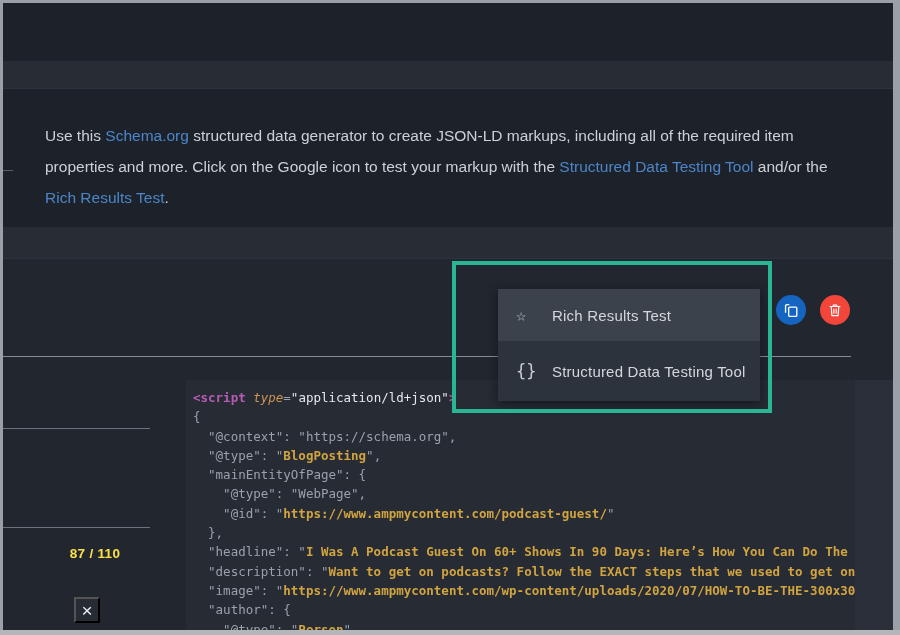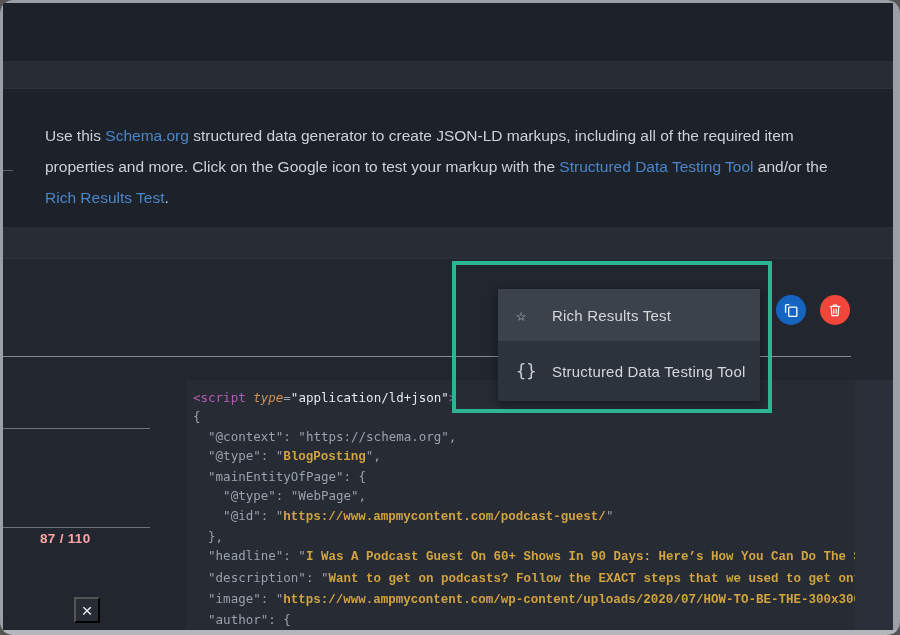--- a/index.html
+++ b/index.html
@@ -1,21 +1,20 @@
 <!DOCTYPE html>
 <html style="--accent-teal: #2ab593; --copy-blue: #1565c0; --delete-red: #f2463a; --link-blue: #4c86c8; --code-gold: #d2a440; --code-pink: #b45cb4; --code-orange: #cf9254;"><head>
 <meta charset="utf-8">
 <style>
   * { margin:0; padding:0; box-sizing:border-box; }
   html,body { background:#555; }
   #screen {
     position:relative; width:900px; height:635px; overflow:hidden;
     background:#21262f;
     font-family:"Liberation Sans", sans-serif;
-    border-radius:13px;
   }
   
   .frame-edge { position:absolute; background:#9aa0a6; z-index:20; }
   #edge-top    { left:0; top:0; width:900px; height:3px; }
   #edge-left   { left:0; top:0; width:3px; height:635px; }
   #edge-right  { left:893px; top:0; width:7px; height:635px; }
   #edge-bottom { left:0; top:630px; width:900px; height:5px; background:#b3b7bc; }
 
   
   .band { position:absolute; left:3px; width:890px; }
@@ -35,41 +34,41 @@
   
   .underline { position:absolute; height:1px; background:#6d737c; z-index:1; }
   #underline-fragment { left:3px; top:170px; width:10px; background:#5a616b; }
 
   
   #section-divider { left:3px; top:356px; width:848px; background:#868c94; }
   #field-underline-1 { left:3px; top:428px; width:147px; }
   #field-underline-2 { left:3px; top:527px; width:147px; }
 
   #char-counter {
-    position:absolute; left:40px; top:531px; width:110px; text-align:left;
-    font-size:13.5px; font-weight:bold; color:#fca5a5; letter-spacing:.3px; z-index:2;
+    position:absolute; left:40px; top:546px; width:110px; text-align:center;
+    font-size:13.5px; font-weight:bold; color:#fde047; letter-spacing:.3px; z-index:2;
   }
 
   
   #code-wrap {
     position:absolute; left:186px; top:380px; width:707px; height:250px;
     background:#2a2f39; z-index:1; overflow:hidden;
   }
   #code-block {
     position:absolute; left:0; top:0; width:669px; height:250px;
     background:#262b34; padding:8px 0 0 7px; overflow:hidden;
     font-family:"DejaVu Sans Mono","Liberation Mono",monospace;
     font-size:12.5px; line-height:19.3px; white-space:pre;
   }
   .code-line { white-space:pre; }
   .c-plain { color:#99a2ac; }
-  .c-tag   { color:var(--code-pink); font-weight:normal; }
+  .c-tag   { color:var(--code-pink); font-weight:bold; }
   .c-attr  { color:var(--code-orange);font-style:italic; }
   .c-str   { color:#e6e9ed; }
-  .c-val   { color:var(--code-gold); font-weight:bold;font-family:Liberation Mono, monospace; }
+  .c-val   { color:var(--code-gold); font-weight:bold; }
 
   
   #close-button {
     position:absolute; left:74px; top:597px; width:26px; height:26px;
     background:#272c34; color:#e8ecef; z-index:3;
     display:flex; align-items:center; justify-content:center;
     font-size:19px; line-height:1; cursor:pointer;
   }
 
   

